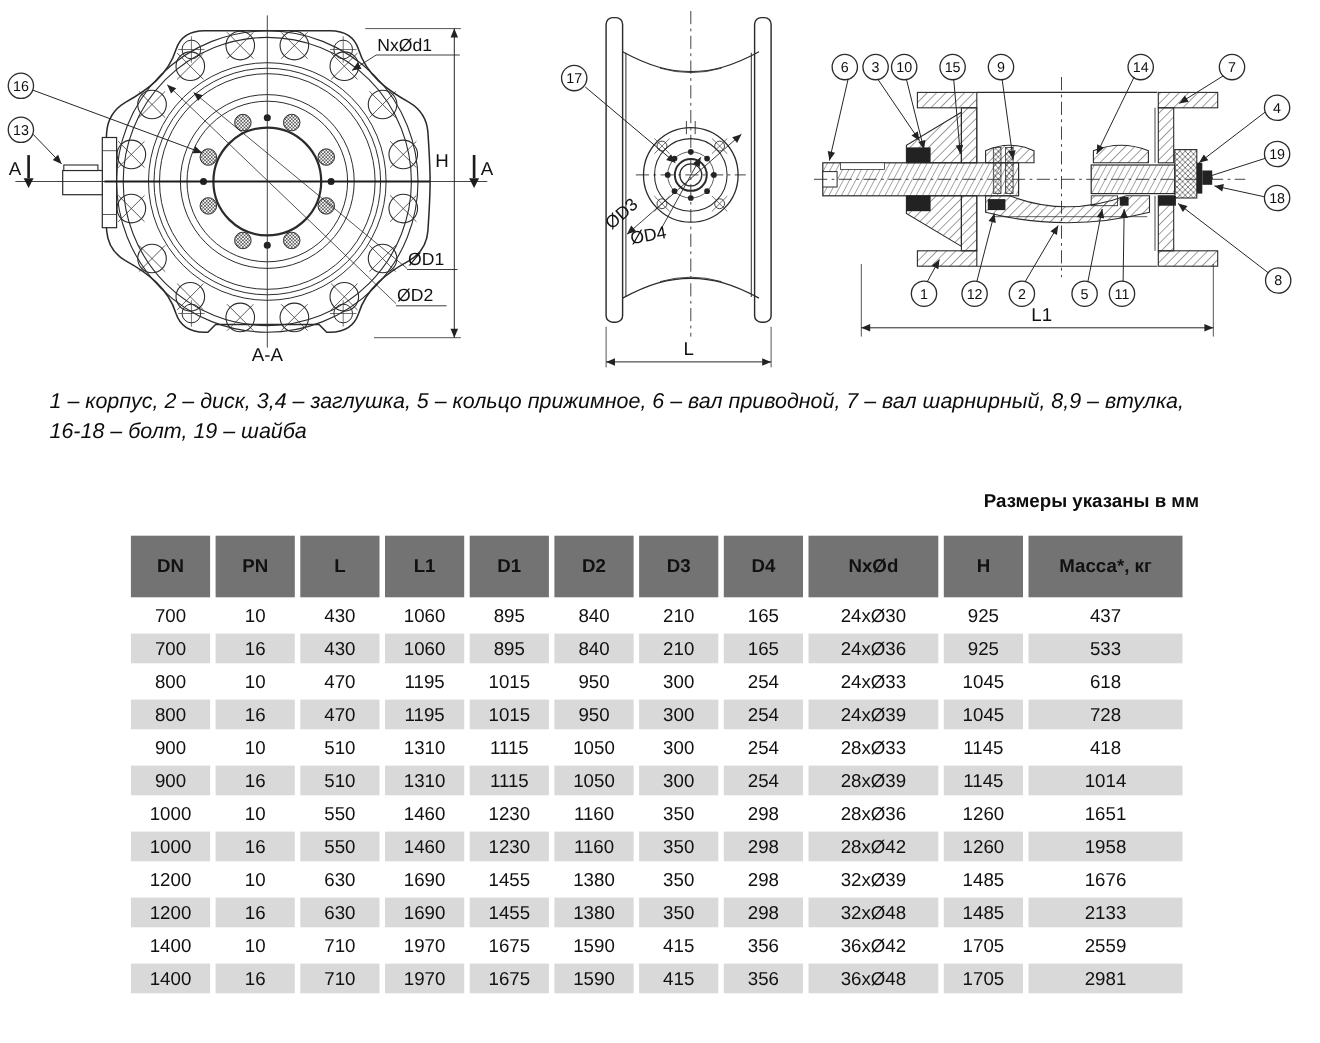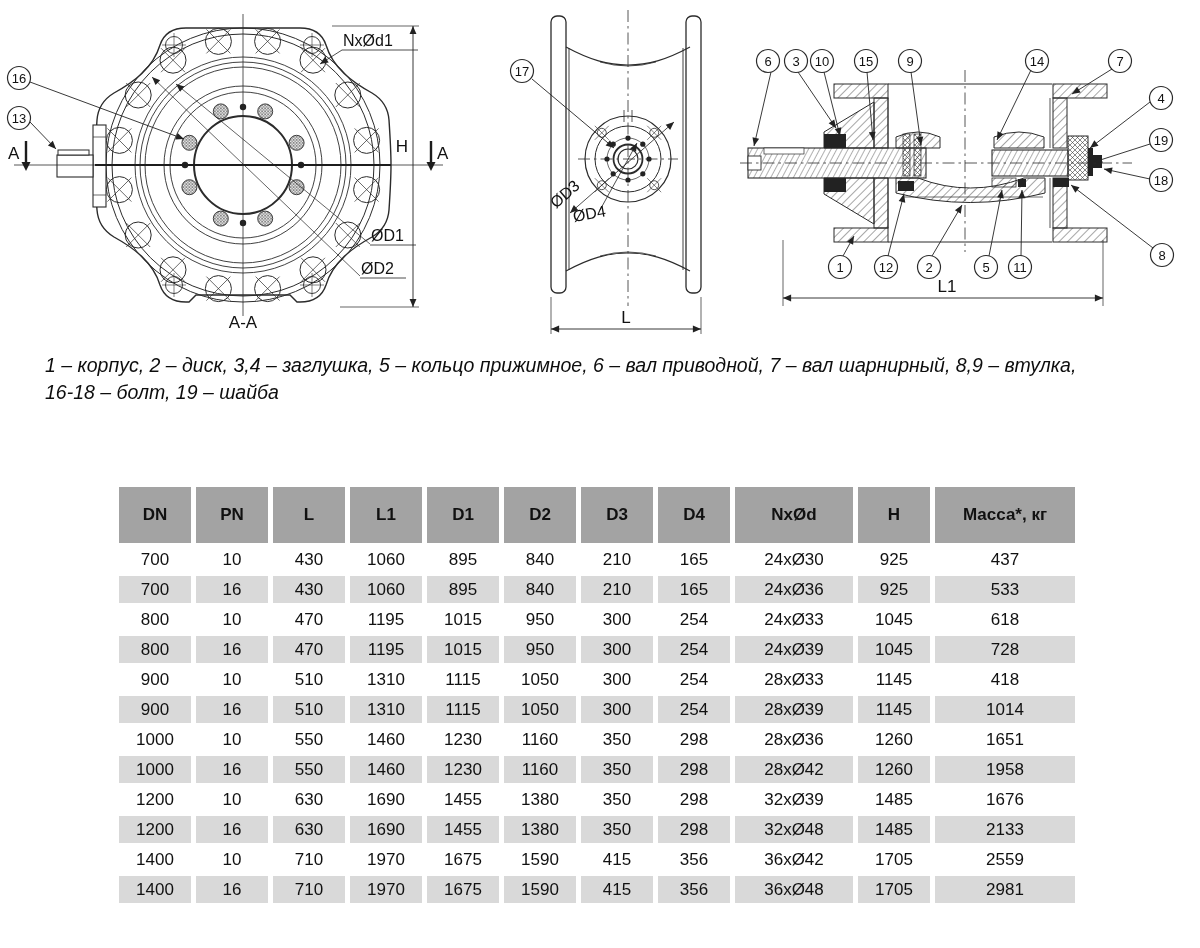--- a/index.html
+++ b/index.html
@@ -10,21 +10,21 @@
   .lbl{font-size:16px;}
   .lbl-big{font-size:17px;}
   .cnum{font-size:13px;text-anchor:middle;}
   .thin{stroke:#2b2b2b;fill:none;}
   #legend{position:absolute;left:45px;top:352px;width:1140px;font-size:19.5px;line-height:27px;
           color:#0d0d0d;}
   #legend div{white-space:nowrap;font-style:italic;}
   #units-note{position:absolute;left:690px;top:446px;width:400px;text-align:right;
               font-size:17px;font-weight:bold;color:#0d0d0d;}
   #dim-table{position:absolute;left:114px;top:484px;border-collapse:separate;border-spacing:5px 3px;}
-  #dim-table th{background:#a3a3a3;height:56px;font-size:17px;font-weight:bold;text-align:center;
+  #dim-table th{background:#737373;height:56px;font-size:17px;font-weight:bold;text-align:center;
                 vertical-align:middle;padding:0 2px;}
   #dim-table td{height:27px;font-size:17px;text-align:center;vertical-align:middle;padding:0 2px;
                 background:#ffffff;}
   #dim-table tbody tr:nth-child(even) td{background:#d9d9d9;}
 </style>
 </head>
 <body>
 
 <div id="page">
 
@@ -393,20 +393,21 @@
       <text class="cnum" x="280" y="271.5">11</text>
       <line x1="281" y1="256" x2="282" y2="190" stroke="#222" stroke-width="0.9" marker-end="url(#arr)"></line>
     </g>
   </svg>
 
   <div id="legend">
     <div>1 – корпус, 2 – диск, 3,4 – заглушка, 5 – кольцо прижимное, 6 – вал приводной, 7 – вал шарнирный, 8,9 – втулка,</div>
     <div>16-18 – болт, 19 – шайба</div>
   </div>
 
+  <div id="units-note">Размеры указаны в мм</div>
 
   <table id="dim-table">
     <colgroup>
       <col style="width:72px">
         <col style="width:72px">
         <col style="width:72px">
         <col style="width:72px">
       <col style="width:72px">
         <col style="width:72px">
         <col style="width:72px">

